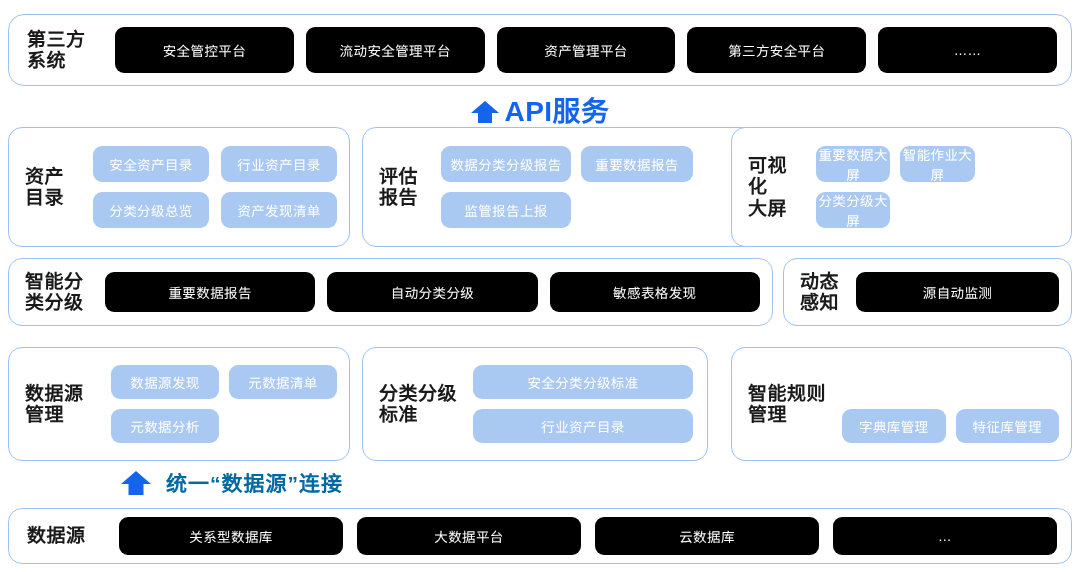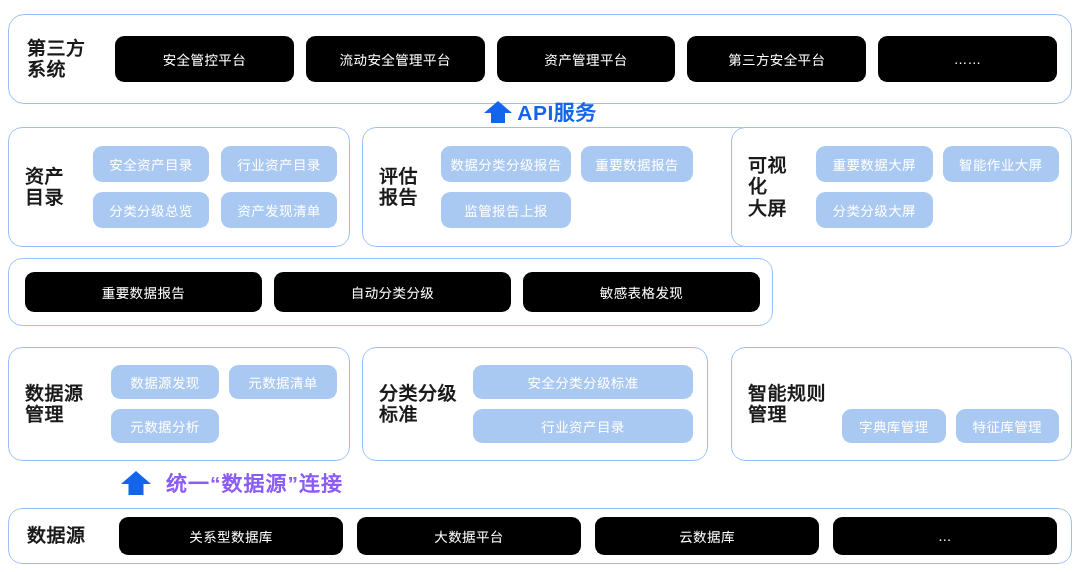--- a/index.html
+++ b/index.html
@@ -49,21 +49,21 @@
     font-size:13.5px;
     letter-spacing:.4px;
     box-sizing:border-box;
     text-align:center;
   }
   .pill.dark{ background:#000000; }
   .pill.light{ background:#a9c8f2; }
 
   
   #row-third-party{
-    left:8px; top:14px; width:1064px; height:90px;
+    left:8px; top:14px; width:1064px; height:72px;
     border-radius:16px;
     padding:0 14px 0 18px;
     gap:0;
   }
   #row-third-party .card-title{ width:74px; font-size:19px; margin-right:14px;}
   #row-third-party .pill-row{
     display:flex; flex:1; gap:12px; height:46px;
   }
   #row-third-party .pill{ flex:1; height:46px; font-size:13.5px;}
 
@@ -74,21 +74,21 @@
     display:flex; align-items:center; justify-content:center;
     gap:4px;
   }
   #api-label .arrow-up{
     width:30px;height:24px;position:relative;
   }
   #api-label .arrow-up svg{display:block;}
   #api-label .api-text{
     color:#1366ec;
     font-weight:bold;
-    font-size:21px;
+    font-size:28px;
     letter-spacing:.5px;
     line-height:1;
   }
 
   
   #row-asset-catalog{
     left:8px; top:127px; width:342px; height:120px;
     padding:0 12px 0 16px;
   }
   #row-asset-catalog .card-title{ width:58px; margin-right:10px; }
@@ -115,21 +115,21 @@
   #row-eval-report .g-important{ grid-column:2; grid-row:1; }
   #row-eval-report .g-supervise{ grid-column:1; grid-row:2; }
 
   #row-visual-screen{
     left:731px; top:127px; width:341px; height:120px;
     padding:0 12px 0 16px;
   }
   #row-visual-screen .card-title{ width:58px; margin-right:10px; }
   #row-visual-screen .grid2{
     flex:1; display:grid;
-    grid-template-columns:1fr 1fr;
+    grid-template-columns:1fr 1fr 1fr;
     grid-template-rows:36px 36px;
     gap:10px 10px;
   }
   #row-visual-screen .g-s1{grid-column:1;grid-row:1;}
   #row-visual-screen .g-s2{grid-column:2;grid-row:1;}
   #row-visual-screen .g-s3{grid-column:1;grid-row:2;}
 
   
   #row-smart-class{
     left:8px; top:258px; width:765px; height:68px;
@@ -190,21 +190,21 @@
   #row-rule-mgmt .g-r3{grid-column:2;grid-row:2;}
 
   
   #unified-label{
     position:absolute;
     left:120px; top:466px; height:34px;
     display:flex; align-items:center; gap:14px;
   }
   #unified-label .arrow-up2 svg{display:block;}
   #unified-label .unified-text{
-    color:#8b5cf6;
+    color:#0369a1;
     font-weight:bold;
     font-size:21px;
     letter-spacing:1px;
     line-height:1;
     white-space:nowrap;
   }
 
   
   #row-datasource{
     left:8px; top:508px; width:1064px; height:56px;
@@ -266,27 +266,36 @@
     <div class="card-title">可视化
 大屏</div>
     <div class="grid2">
       <div class="pill light g-s1">重要数据大屏</div>
       <div class="pill light g-s2">智能作业大屏</div>
       <div class="pill light g-s3">分类分级大屏</div>
     </div>
   </div>
 
   <div class="card" id="row-smart-class">
+    <div class="card-title">智能分
+类分级</div>
     <div class="pill-row">
       <div class="pill dark">重要数据报告</div>
       <div class="pill dark">自动分类分级</div>
       <div class="pill dark">敏感表格发现</div>
     </div>
   </div>
 
+  <div class="card" id="row-dynamic">
+    <div class="card-title">动态
+感知</div>
+    <div class="pill-row">
+      <div class="pill dark">源自动监测</div>
+    </div>
+  </div>
 
   <div class="card" id="row-datasource-mgmt">
     <div class="card-title">数据源
 管理</div>
     <div class="grid2">
       <div class="pill light g-d1">数据源发现</div>
       <div class="pill light g-d2">元数据清单</div>
       <div class="pill light g-d3">元数据分析</div>
     </div>
   </div>

